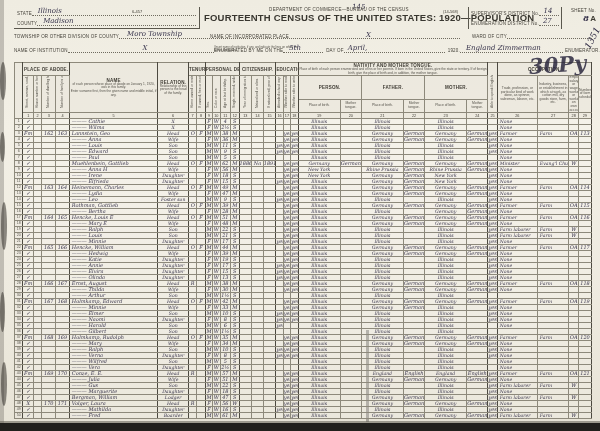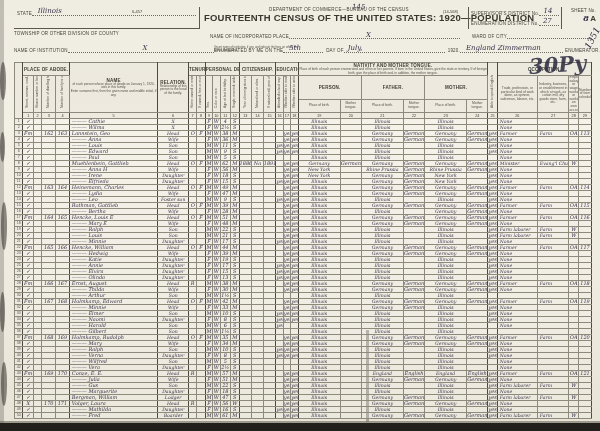--- a/index.html
+++ b/index.html
@@ -79,23 +79,28 @@
   <div class="fold"></div>
   <div class="band-bottom2"></div>
   <div class="band-bottom"></div>
 
   <div id="hdr">
     <div id="state-box">
       <div class="hrow">
         <span class="lbl">STATE</span>
         <span class="fill hw hw-sm" style="padding-left:6px">Illinois</span>
       </div>
+      <div class="hrow" style="margin-top:2px">
+        <span class="lbl">COUNTY</span>
+        <span class="fill hw hw-sm" style="padding-left:6px">Madison</span>
+      </div>
     </div>
     <div id="twp-line" class="hrow">
       <span class="lbl">TOWNSHIP OR OTHER DIVISION OF COUNTY</span>
+      <span class="fill hw hw-sm" style="padding-left:8px">Moro Township</span>
     </div>
     <div id="inst-line" class="hrow">
       <span class="lbl">NAME OF INSTITUTION</span>
       <span class="fill hw hw-sm" style="padding-left:8px;text-align:center">X</span>
       <span class="note" style="font-size:2.8px;max-width:90px">(Insert name of institution, if any, and indicate the lines on which the entries are made.)</span>
     </div>
     <div id="formno-l">6-457</div>
     <div id="formno-r">(14-568)</div>
     <div id="pageno" class="hw">145</div>
     <div id="center-top">
@@ -127,21 +132,21 @@
       <span class="fill"></span>
     </div>
     <div id="ward-line" class="hrow">
       <span class="lbl">WARD OF CITY</span>
       <span class="fill"></span>
     </div>
     <div id="enum-line" class="hrow">
       <span class="lbl">ENUMERATED BY ME ON THE</span>
       <span class="fill hw hw-sm" style="padding-left:6px;max-width:40px">5th</span>
       <span class="lbl" style="padding-left:3px">DAY OF</span>
-      <span class="fill hw hw-sm" style="padding-left:4px">July,</span>
+      <span class="fill hw hw-sm" style="padding-left:4px">April,</span>
       <span class="lbl" style="padding-left:3px">1920.</span>
       <span class="fill hw hw-sm" style="padding-left:6px">England Zimmerman</span>
       <span class="lbl" style="padding-left:2px">ENUMERATOR.</span>
     </div>
     <div id="margin-1351" class="hw">1351</div>
   </div>
 
   <div id="scribble" class="hw">30Py</div>
 
   <div id="tblwrap">

